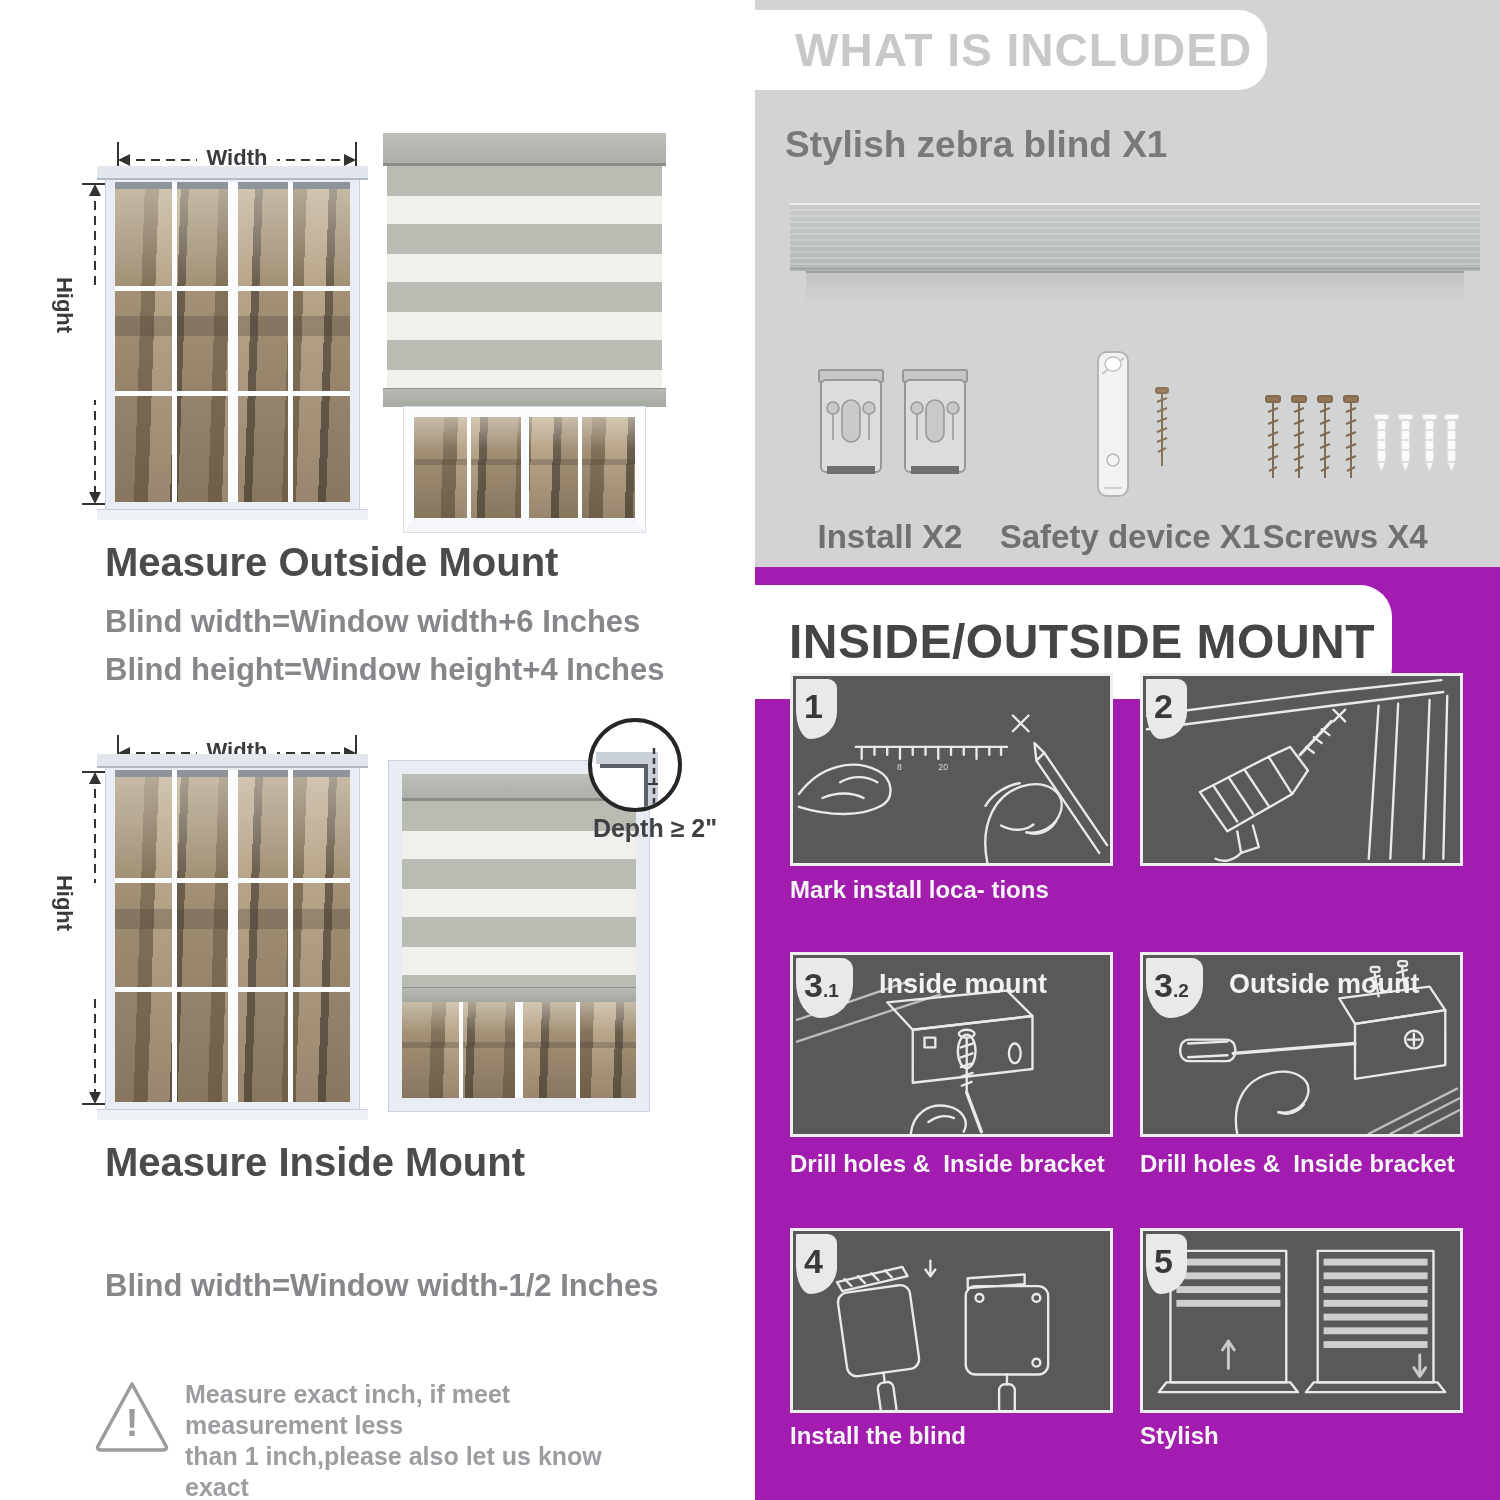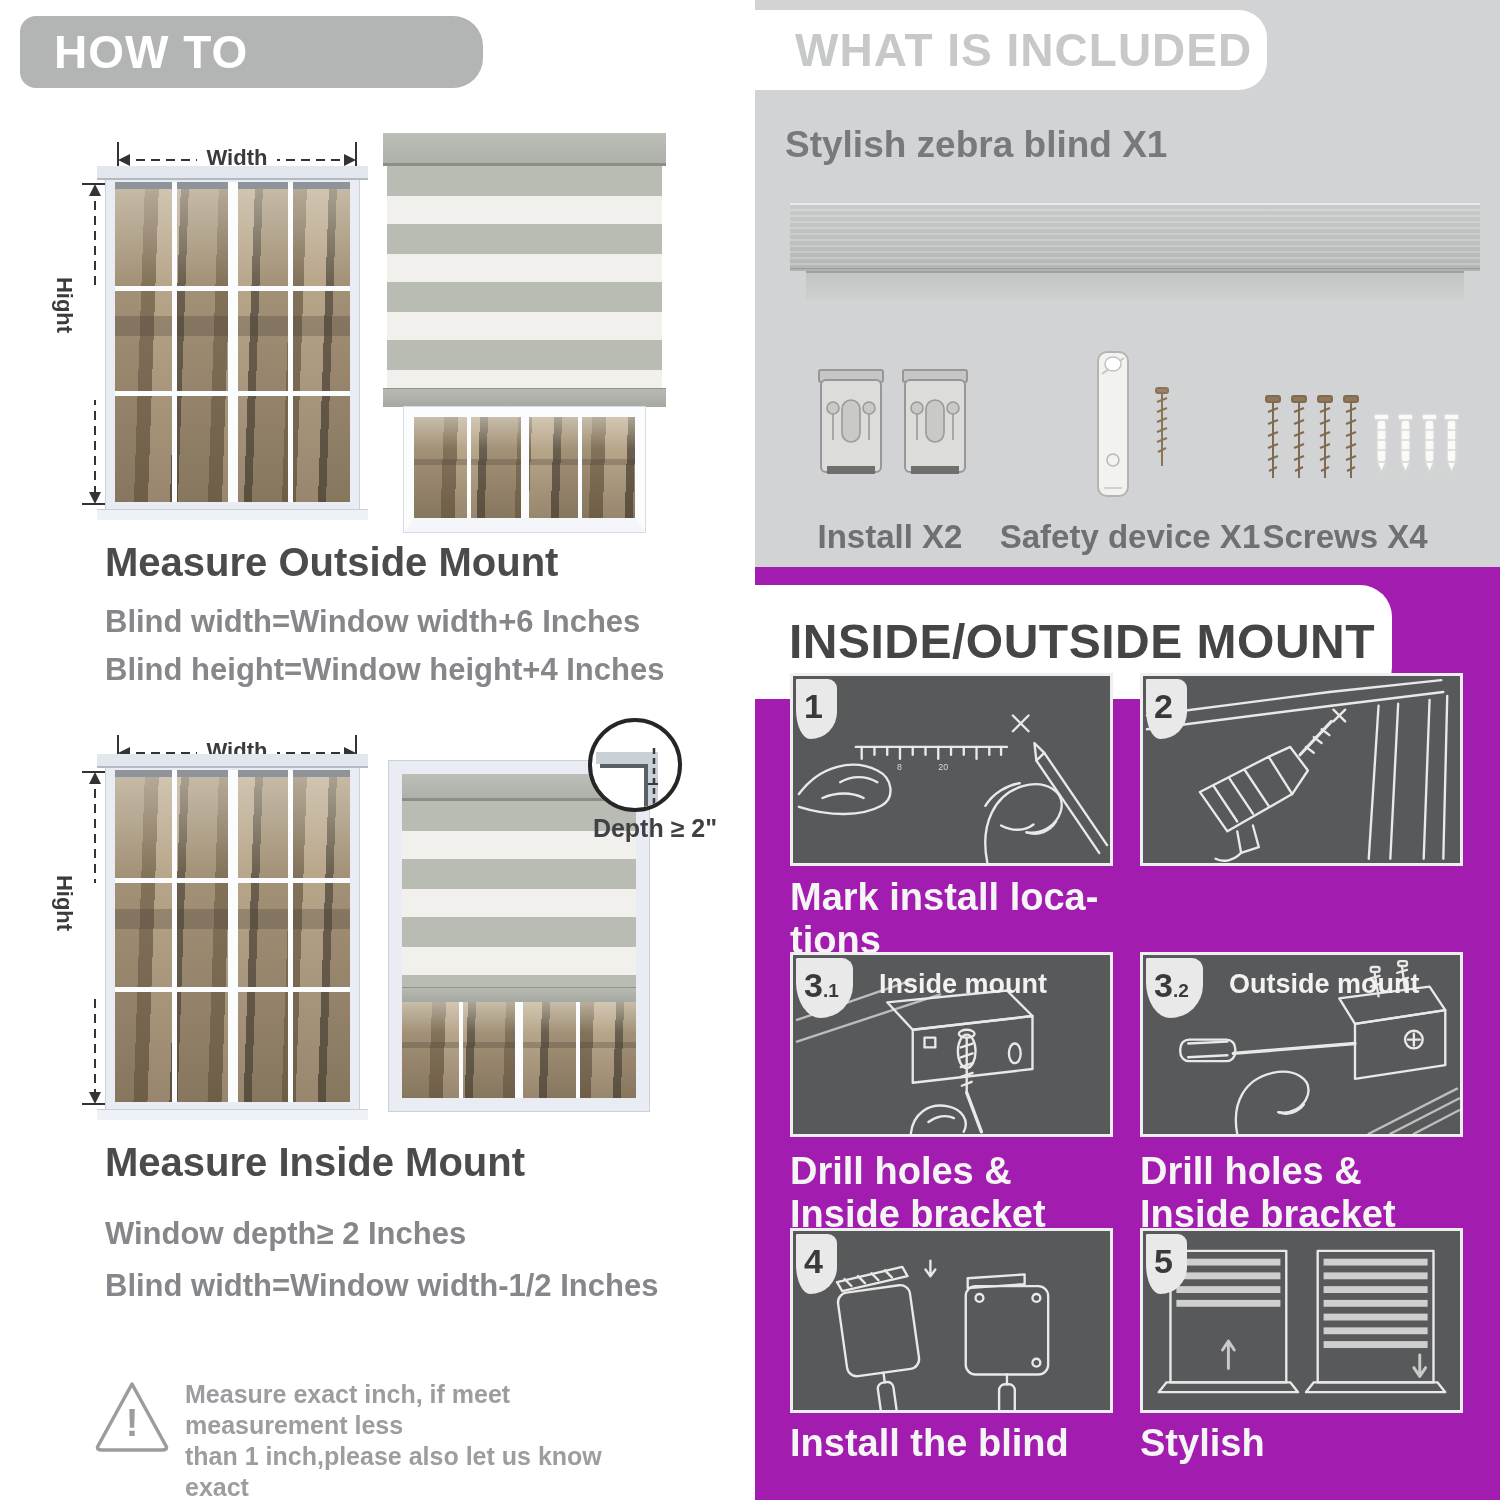--- a/index.html
+++ b/index.html
@@ -65,38 +65,35 @@
   .mount-section{position:absolute;left:755px;top:567px;width:745px;height:933px;background:#a21caf;}
   .mnt-header{position:absolute;left:0;top:18px;width:637px;height:114px;background:#fff;
       border-radius:0 32px 32px 0;color:#454547;font-size:48px;font-weight:bold;line-height:114px;
       padding-left:34px;letter-spacing:.5px;box-sizing:border-box;}
   .tile{position:absolute;width:323px;border:3px solid #efefef;background:#58595b;box-sizing:border-box;overflow:hidden;}
   .badge{position:absolute;top:3px;left:3px;height:54px;background:#e9e9e9;
       border-radius:2px 16px 46px 60%/2px 16px 46px 85%;display:flex;align-items:center;justify-content:center;
       padding:0 14px 6px 8px;color:#3a3a3c;font-weight:bold;font-size:34px;}
   .badge .sub{font-size:19px;margin-top:12px;}
   .tile-title{position:absolute;left:86px;top:14px;font-size:27px;font-weight:bold;color:#f2f2f2;}
-  .caption{position:absolute;width:330px;font-size:38px;font-weight:bold;color:#f5f5f5;white-space:pre-wrap;}
+  .caption{position:absolute;width:330px;font-size:24px;font-weight:bold;color:#f5f5f5;white-space:pre-wrap;}
   .art{stroke:#e9e9e9;fill:none;stroke-width:2.4;stroke-linecap:round;stroke-linejoin:round;}
   .art .fillonly{fill:#cfcfcf;stroke:none;}
   .art .dim{stroke:#bdbdbd;}
   .art text{fill:#d8d8d8;stroke:none;font-size:9px;font-family:"Liberation Sans","DejaVu Sans",sans-serif;}
 
   
   .itm{position:absolute;}
   .itm svg{display:block;}
 </style>
 </head>
 <body>
 
 <div class="page">
 
-  <div class="htm-header">
-    <span>HOW TO MEASURE</span>
-  </div>
 
   <svg class="abs meas" style="left:113px;top:140px" width="248" height="32" viewBox="0 0 248 32">
     <line class="dash" x1="8" y1="20" x2="240" y2="20"></line>
     <line x1="5" y1="2" x2="5" y2="32"></line>
       <line x1="243" y1="2" x2="243" y2="32"></line>
     <polygon points="5,20 17,14 17,26"></polygon>
       <polygon points="243,20 231,14 231,26"></polygon>
     <rect x="84" y="2" width="80" height="28" fill="#fff" stroke="none"></rect>
     <text x="124" y="25" text-anchor="middle">Width</text>
   </svg>
@@ -193,21 +190,20 @@
     <svg width="86" height="86" viewBox="0 0 86 86">
       <path d="M4,36 H60 V86" stroke="#c9d0d8" stroke-width="12" fill="none"></path>
       <path d="M8,44 H54 V86" stroke="#5b6065" stroke-width="4" fill="none"></path>
       <path d="M62,26 V86" stroke="#3a3a3c" stroke-width="2.5" stroke-dasharray="6 4" fill="none"></path>
       <path d="M56,62 h10" stroke="#3a3a3c" stroke-width="2" fill="none"></path>
     </svg>
   </div>
   <div class="depth-label" style="left:585px;top:814px;width:140px;text-align:center;">Depth ≥ 2"</div>
 
   <div class="sec-title" style="left:105px;top:1140px;">Measure Inside Mount</div>
-  <div class="rule-line" style="left:105px;top:1216px;">Window depth≥ 2 Inches</div>
   <div class="rule-line" style="left:105px;top:1268px;">Blind width=Window width-1/2 Inches</div>
 
   <svg class="abs" style="left:92px;top:1378px" width="80" height="76" viewBox="0 0 80 76">
     <path d="M40,6 L74,68 Q76,72 70,72 L10,72 Q4,72 6,68 Z" fill="none" stroke="#9c9c9e" stroke-width="3.5" stroke-linejoin="round"></path>
     <text x="40" y="58" text-anchor="middle" font-size="38" font-weight="bold" fill="#9c9c9e" font-family="Liberation Sans, DejaVu Sans, sans-serif">!</text>
   </svg>
   <div class="note-text" style="left:185px;top:1379px;width:480px;">
     <div>Measure exact inch, if meet measurement less</div>
     <div>than 1 inch,please also let us know exact</div>
 

